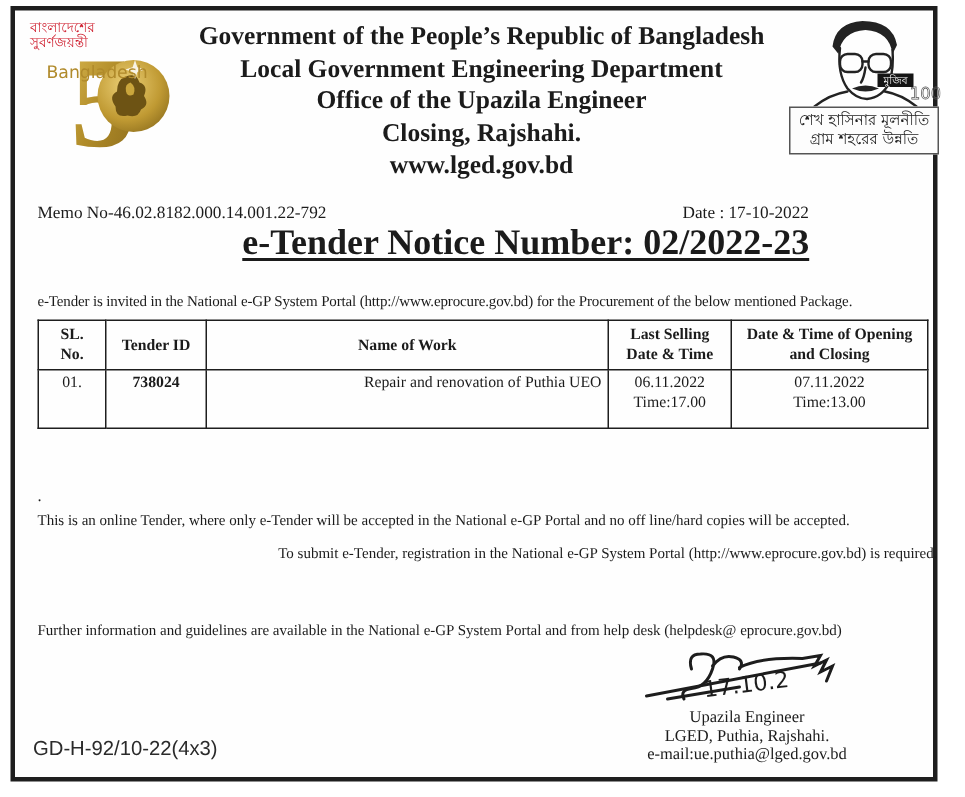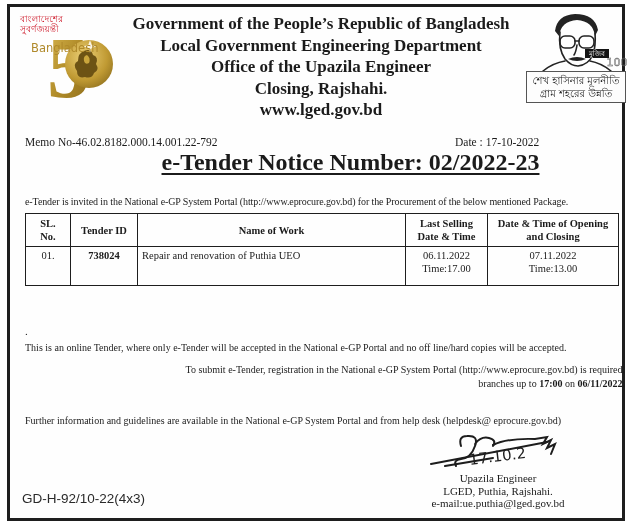--- a/index.html
+++ b/index.html
@@ -30,21 +30,21 @@
   .intro{position:absolute;left:25px;top:196px;width:596px;font-size:10px;
     letter-spacing:-0.1px;white-space:nowrap;}
   
   table.tnd{position:absolute;left:25px;top:213px;width:593px;border-collapse:collapse;
     font-size:10.5px;table-layout:fixed;}
   table.tnd th,table.tnd td{border:1.5px solid #1e1e1e;padding:2px 4px;vertical-align:top;}
   table.tnd th{font-weight:bold;text-align:center;white-space:pre-line;vertical-align:middle;
     height:28px;line-height:13px;}
   td.c{text-align:center;white-space:pre-line;line-height:13px;}
   td.b{font-weight:bold;}
-  td.work{text-align:left;white-space:pre-line;line-height:13px;padding-left:6px;}
+  td.work{text-align:right;white-space:pre-line;line-height:13px;padding-left:6px;}
   tr.r1 td{height:34px;}
   tr.r2 td{height:50px;}
   
   .dot{position:absolute;left:25px;top:325px;font-size:11px;}
   .para{position:absolute;font-size:10px;line-height:14px;}
   .p1{left:25px;top:341px;width:600px;white-space:nowrap;}
   .p2{left:25px;top:363px;width:600px;text-align:right;}
   .p2 .ln{white-space:nowrap;}
   .tight{letter-spacing:-0.35px;}
   .p3{left:25px;top:414px;width:600px;white-space:nowrap;}
@@ -150,21 +150,20 @@
       <td class="c">07.11.2022
 Time:13.00</td>
     </tr>
   </tbody>
 </table>
 
 <div class="dot">.</div>
 <div class="para p1">This is an online Tender, where only e-Tender will be accepted in the National e-GP Portal and no off line/hard copies will be accepted.</div>
 <div class="para p2">
   <div class="ln">To submit e-Tender, registration in the National e-GP System Portal (http://www.eprocure.gov.bd) is required.</div>
-  <div class="ln"><span>branches up to </span><span class="bold">17:00</span><span> on  </span><span class="bold">06/11/2022</span><span>.</span></div>
 </div>
 <div class="para p3">Further information and guidelines are available in the National e-GP System Portal and from help desk (helpdesk@ eprocure.gov.bd)</div>
 
 <div class="sig">
   <svg class="sig-svg" width="150" height="40" viewBox="0 0 150 40">
     <g fill="none" stroke="#1d1d1d" stroke-width="2" stroke-linecap="round">
       <path d="M38 14 Q35 4 44 4 Q56 3 52 14 Q48 26 38 27 Q30 28 33 34 M52 12 Q58 4 66 6 Q74 8 70 14"></path>
       <path d="M70 13 Q84 6 112 7 L124 5 L120 12 L128 8 L124 16 L132 12 L128 22"></path>
       <path d="M8 32 L124 10"></path>
       <path d="M22 34 L70 26"></path>

